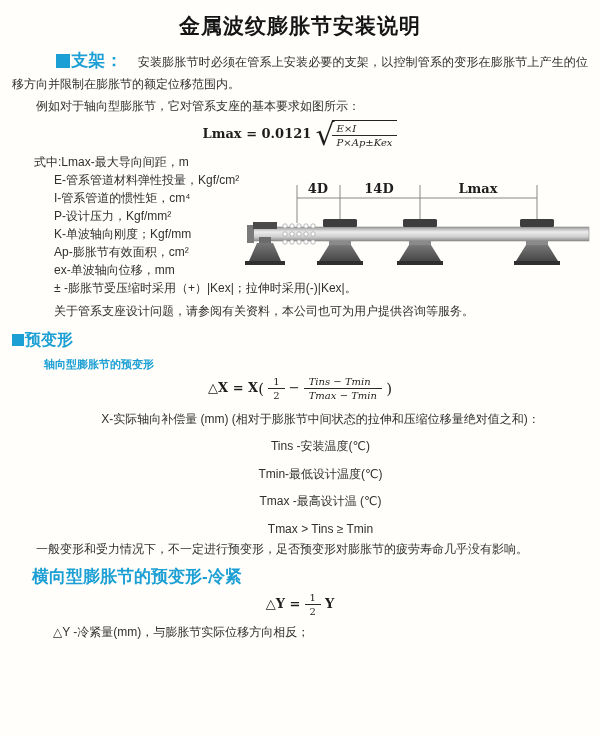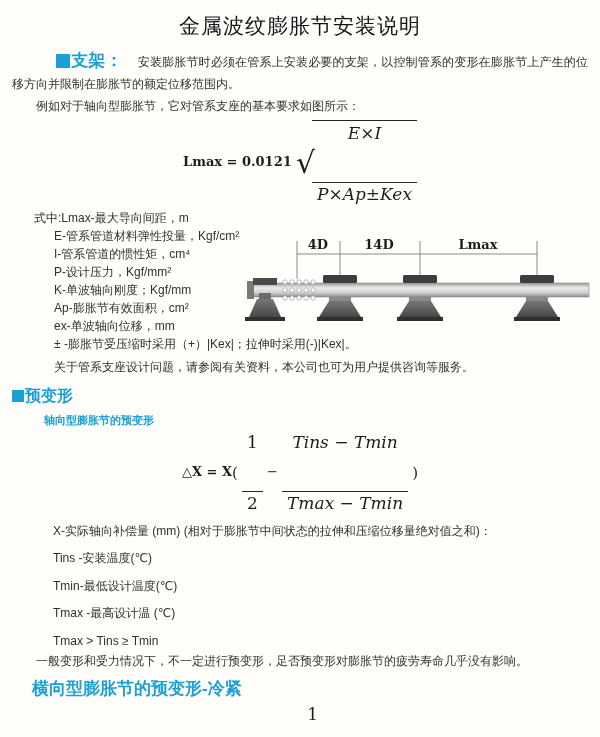--- a/index.html
+++ b/index.html
@@ -5,43 +5,43 @@
   :root{ --blue:#1b9fd4; --ink:#303030; }
   html,body{ margin:0; padding:0; }
   body{
     width:600px; height:737px; overflow:hidden; background:#fffefa;
     color:var(--ink);
     font-family:"Liberation Sans","DejaVu Sans",sans-serif;
     font-size:12px;
   }
   .content{ padding:10px 12px 0 12px; position:relative; }
   h1{
-    font-size:21px; font-weight:normal; color:#151515; text-align:center;
+    font-size:21px; font-weight:bold; color:#151515; text-align:center;
     margin:2px 0 10px 0; letter-spacing:1px;
   }
   .p-intro{ margin:0; line-height:21.5px; text-align:justify; text-indent:44px; }
   .marker{
     display:inline-block; width:14px; height:14px; background:var(--blue);
     vertical-align:-2px; margin-right:1px;
   }
   .marker.small{ width:12px; height:12px; vertical-align:-1px; }
   .blue-inline{ color:var(--blue); font-size:17px; font-weight:bold; margin-right:15px; }
   .p-example{ margin:0; line-height:22px; text-indent:24px; }
 
   .formula-row{
     text-align:center; margin:3px 0 2px 0; color:#1d1d1d;
     font-family:"DejaVu Serif","Liberation Serif",serif; font-size:13px;
   }
   .f-bold{ font-weight:bold; font-style:normal; }
   .frac{
-    display:inline-block; vertical-align:middle; text-align:center;
-    font-size:17px; line-height:1.3;
+    display:inline-block; vertical-align:middle; text-align:left;
+    font-size:10px; line-height:1.3;
   }
   .frac .fn{ display:block; padding:0 5px; }
-  .frac .fd{ display:block; padding:0 5px; border-top:1px solid #2a2a2a;margin-top:38px; }
+  .frac .fd{ display:block; padding:0 5px; border-top:1px solid #2a2a2a; }
   .ital{ font-style:italic; }
   .sqrt{ display:inline-flex; align-items:center; vertical-align:middle; }
   .sqrt-sign{ font-size:30px; line-height:28px; font-weight:400; margin-right:-3px; }
   .sqrt-body{ border-top:1.4px solid #222; padding-top:1px; }
   .paren{ font-size:15px; vertical-align:middle; }
 
   .defs{ position:relative; margin-top:4px; }
   .def-head{ margin:0 0 0 22px; line-height:18px; }
   .def{ margin:0 0 0 42px; line-height:18px; }
   .pm-note{ margin:0 0 0 42px; line-height:18.5px; }
@@ -49,21 +49,21 @@
 
   .diagram{ position:absolute; top:24px; right:-7px; }
   .dim-label{ font-family:"DejaVu Serif","Liberation Serif",serif; font-weight:bold; font-size:13px; fill:#1d1d1d; }
 
   .section-head{
     color:var(--blue); font-size:16px; font-weight:bold; margin:8px 0 5px 0;
   }
   .p-body{ margin:0; line-height:22px; text-align:justify; text-indent:24px; }
   .axial-head{ color:var(--blue); font-size:11px; font-weight:bold; margin:6px 0 0 32px; }
   .note-main{ margin:2px 0; line-height:20.5px; text-align:justify; text-indent:24px; }
-  .item{ margin:8px 0 0 41px; line-height:19.5px; }
+  .item{ margin:8px 0 0 41px; line-height:19.5px;text-align:center; }
   .closing{ margin:0; line-height:21px; text-indent:24px; }
   .lateral-head{ color:var(--blue); font-size:17px; font-weight:bold; margin:5px 0 2px 20px; }
   .note-last{ margin:4px 0 0 41px; line-height:21px; }
 </style>
 </head>
 <body>
 
 <div class="content">
 
   <h1>金属波纹膨胀节安装说明</h1>

